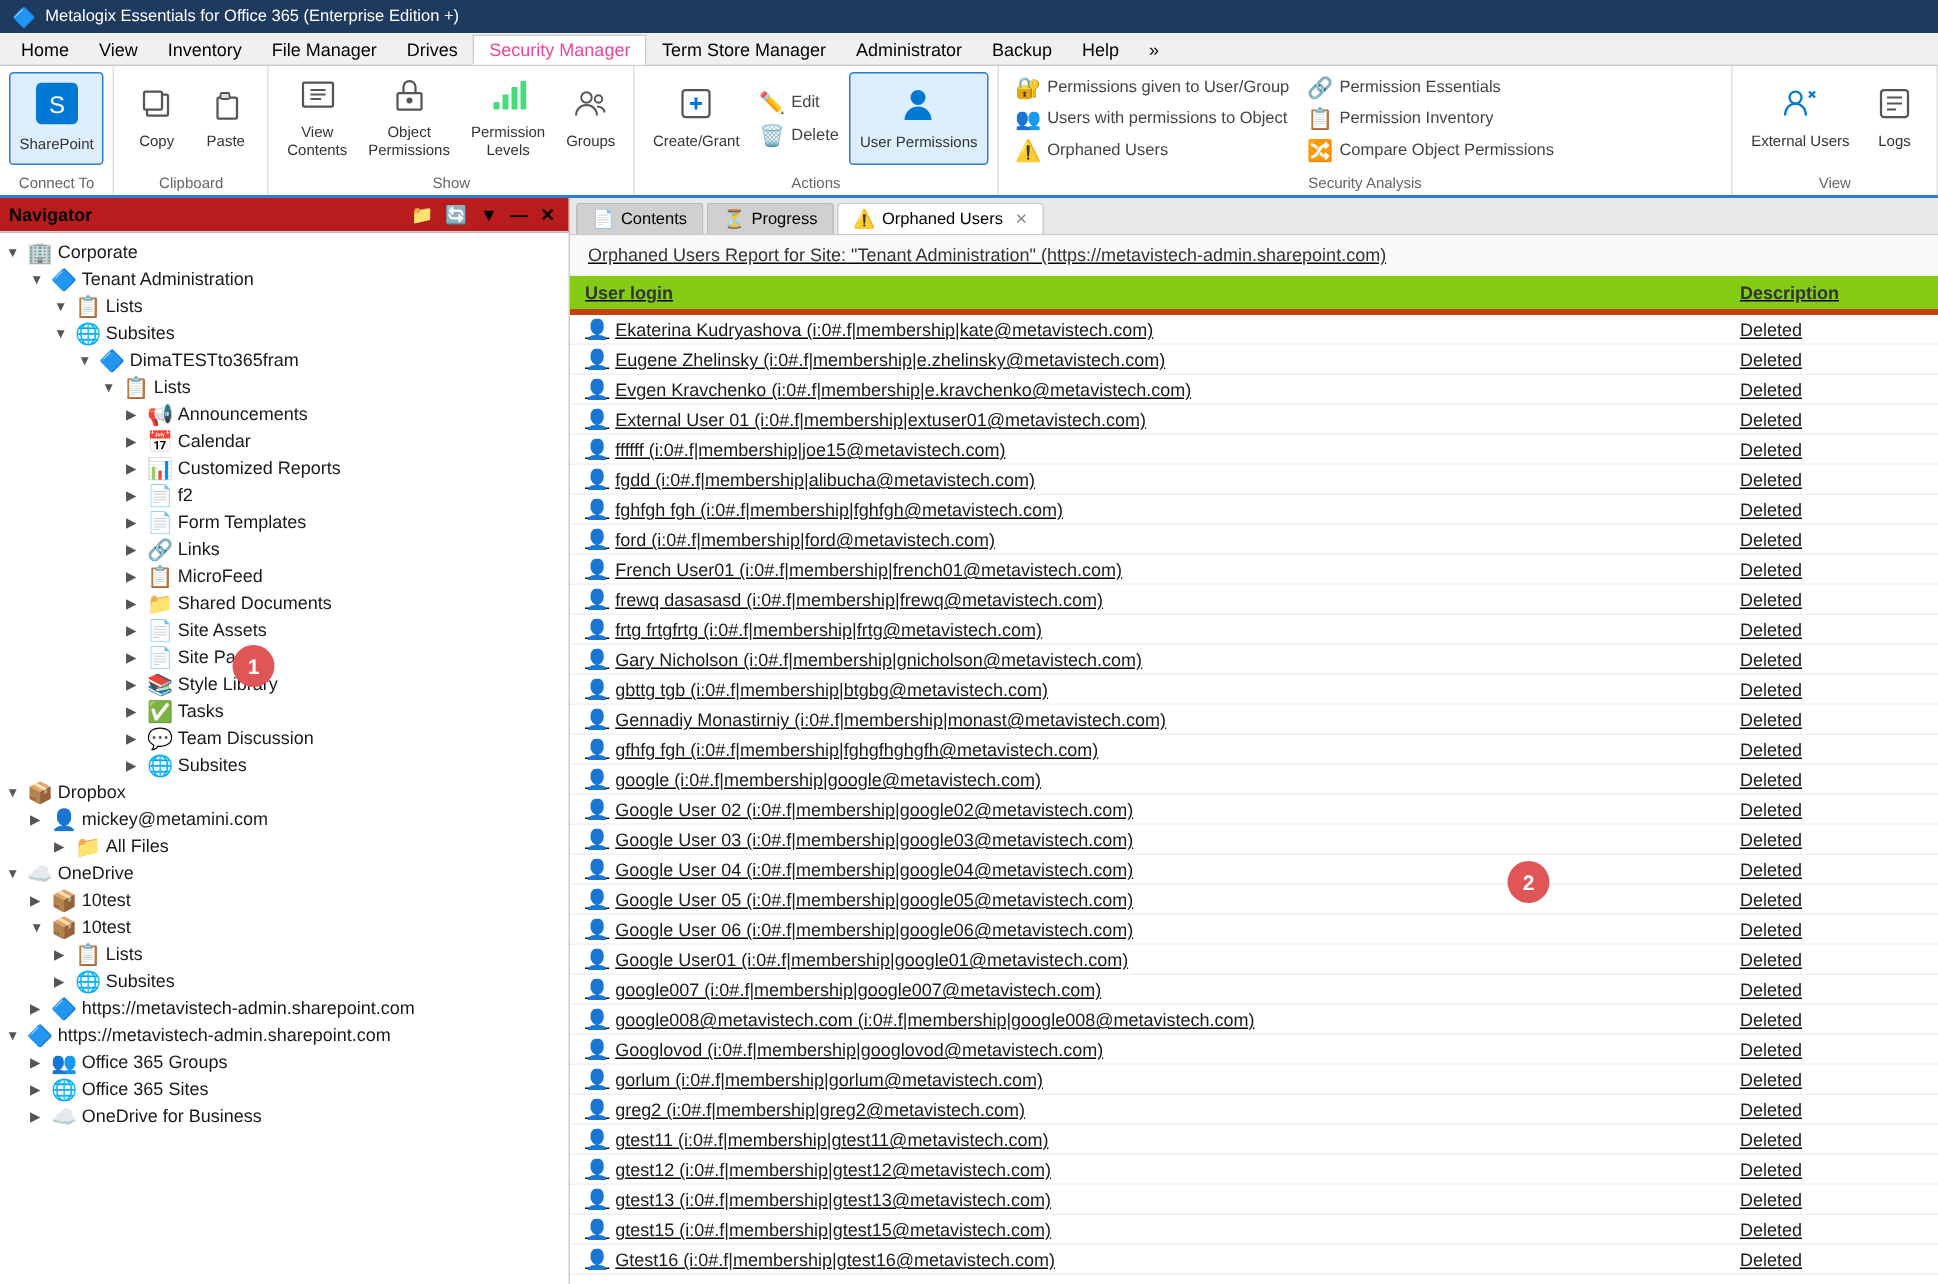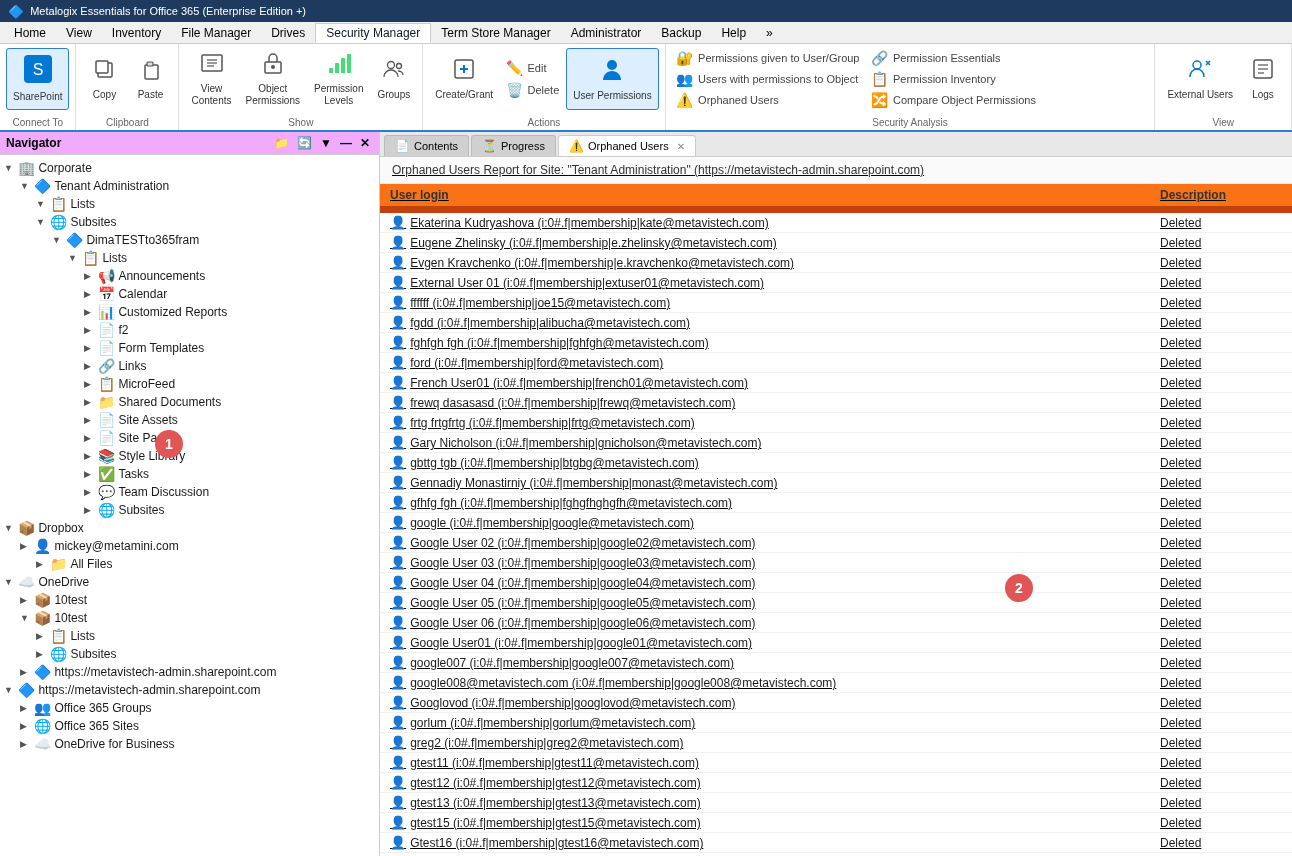--- a/index.html
+++ b/index.html
@@ -28,21 +28,21 @@
     }
     #menubar span {
       padding: 2px 10px;
       cursor: pointer;
       font-size: 12px;
     }
     #menubar span.active {
       background: white;
       border: 1px solid #ccc;
       border-bottom: 1px solid white;
-      color: #0f172a;
+      color: #ec4899;
     }
 
     
     #ribbon {
       background: white;
       border-bottom: 2px solid #2d7dd2;
       display: flex;
       height: 88px;
     }
     .ribbon-group {
@@ -106,21 +106,21 @@
     
     #navigator {
       width: 380px;
       min-width: 380px;
       background: white;
       border-right: 1px solid #ccc;
       display: flex;
       flex-direction: column;
     }
     #nav-header {
-      background: #f0abfc;
+      background: #b91c1c;
       padding: 3px 6px;
       font-size: 12px;
       font-weight: bold;
       border-bottom: 1px solid #ccc;
       display: flex;
       align-items: center;
       gap: 4px;
     }
     #nav-header .nav-tools { margin-left: auto; display: flex; gap: 2px; }
     #nav-header .nav-tool-btn { cursor: pointer; font-size: 12px; padding: 1px 3px; }
@@ -201,22 +201,22 @@
     
     #user-table-wrapper {
       flex: 1;
       overflow-y: auto;
     }
     #user-table {
       width: 100%;
       border-collapse: collapse;
     }
     #user-table thead tr {
-      background: #f97316;
-      border-bottom: 7px solid #c2410c;
+      background: #84cc16;
+      border-bottom: 4px solid #c2410c;
     }
     #user-table thead th {
       padding: 4px 10px;
       text-align: left;
       font-weight: 600;
       font-size: 12px;
       color: #333;
     }
     #user-table tbody tr {
       border-bottom: 1px solid #f0f0f0;

